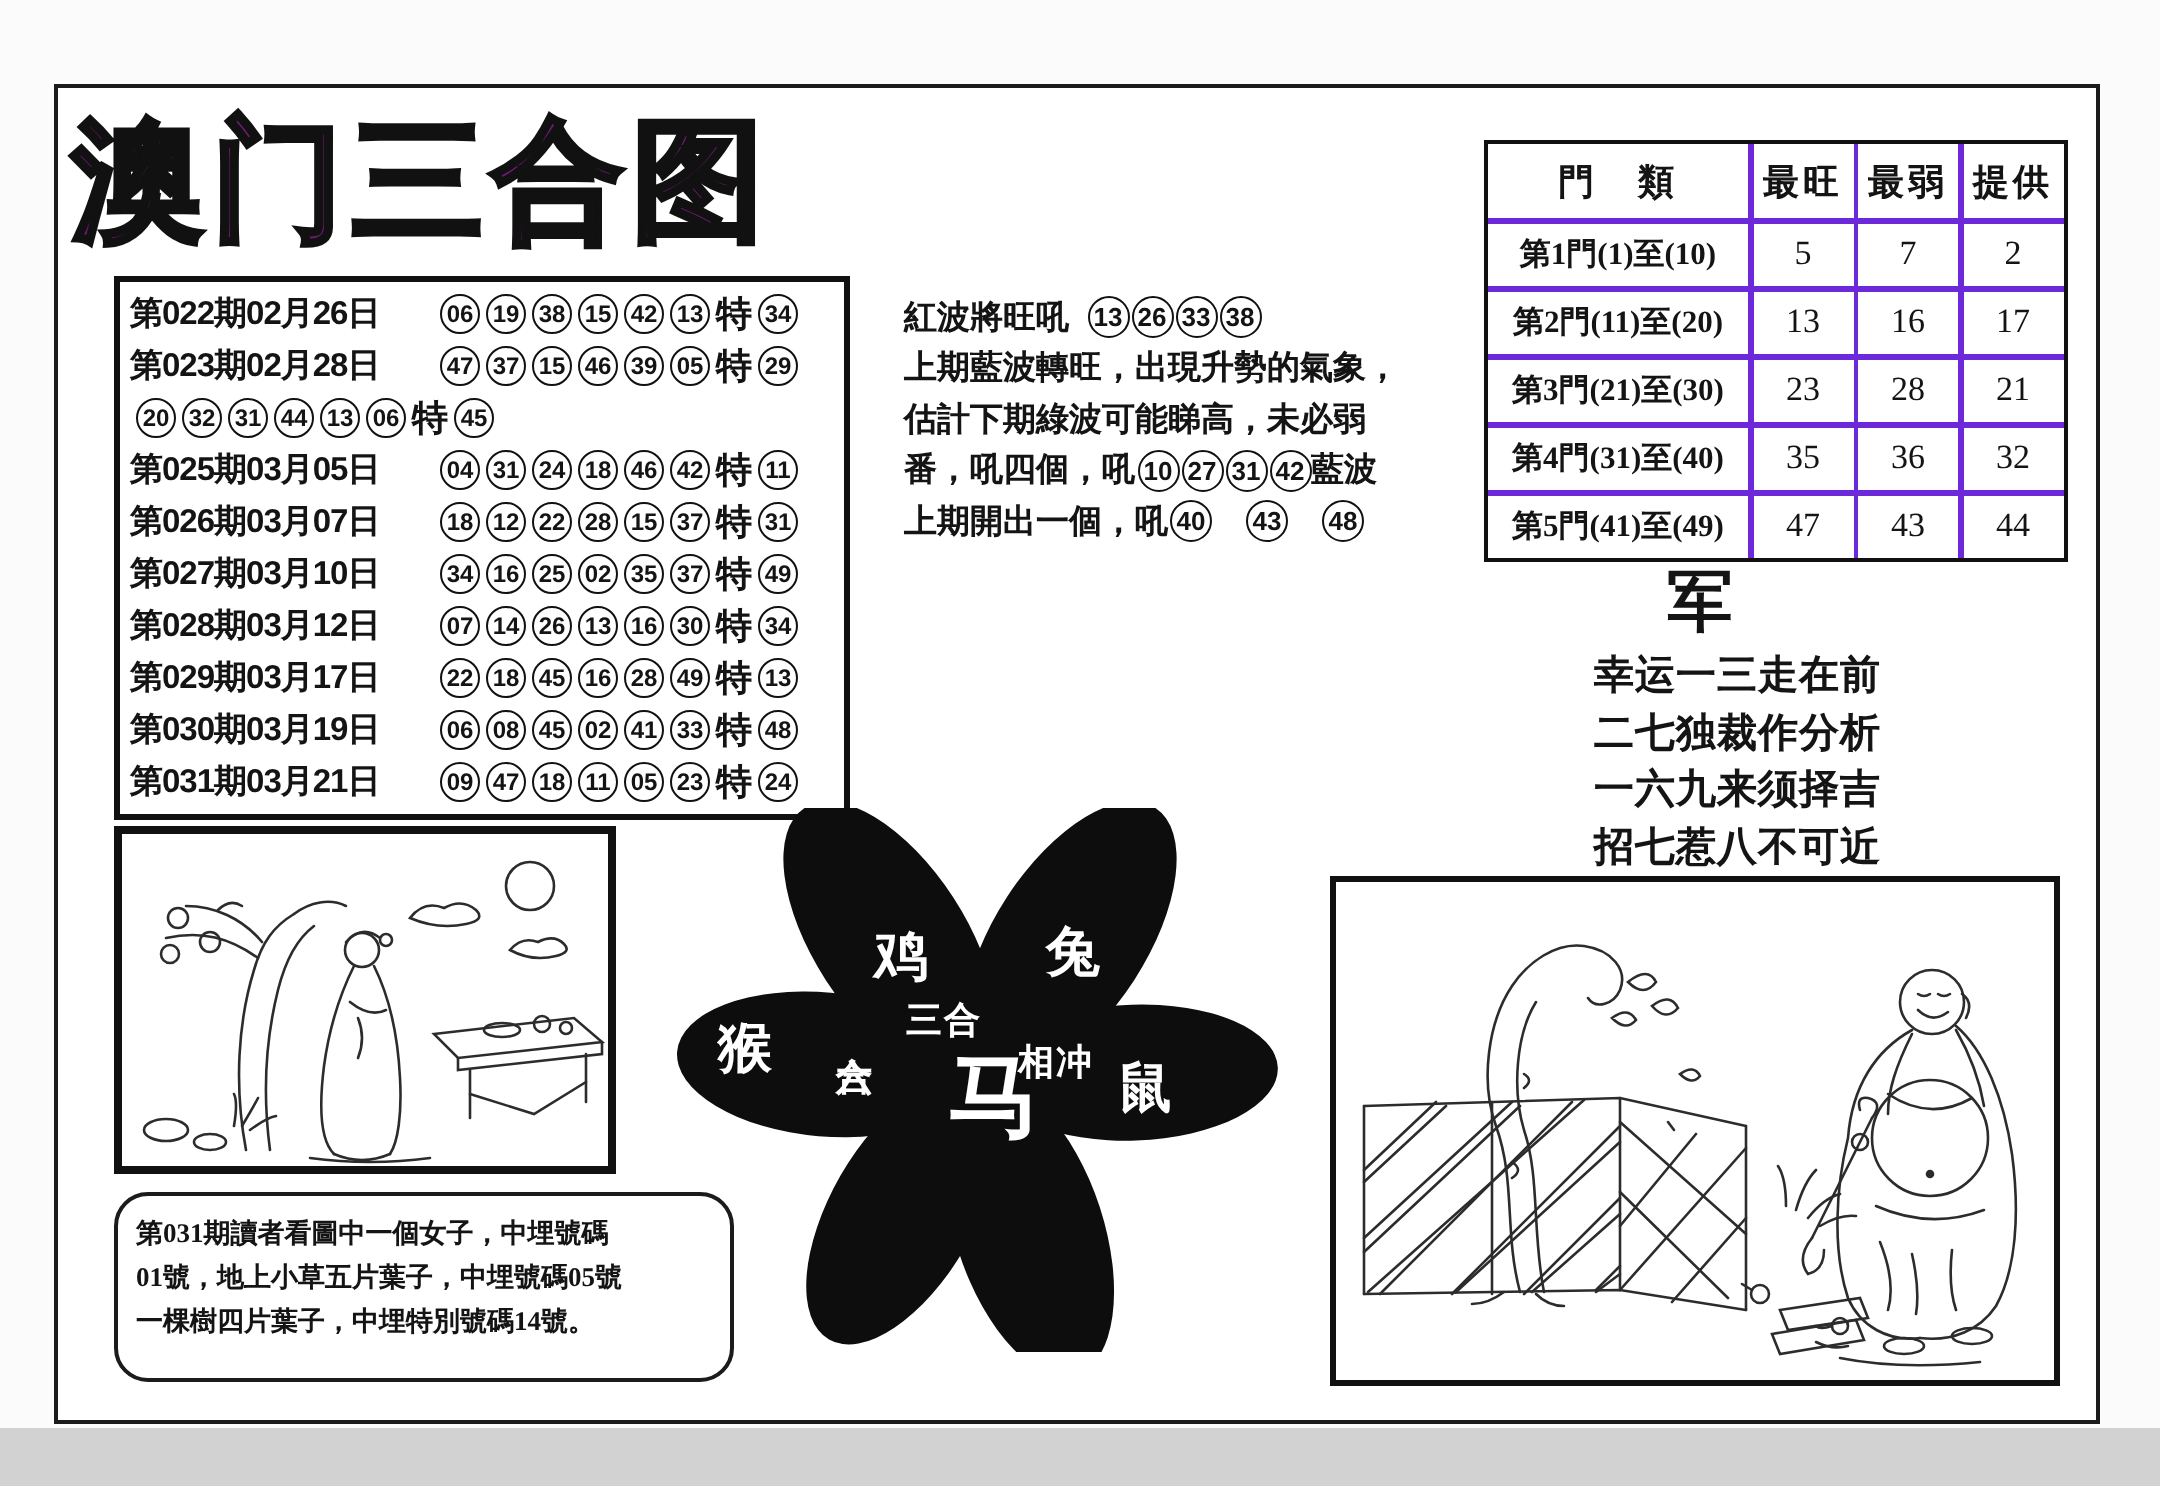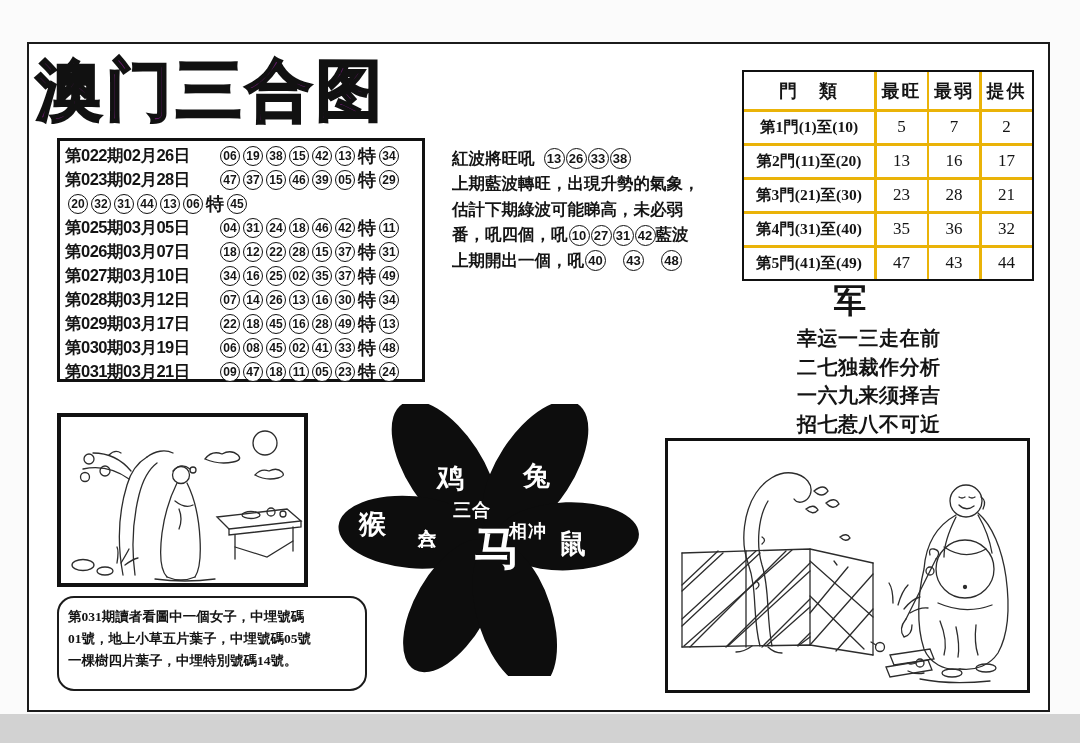--- a/index.html
+++ b/index.html
@@ -18,21 +18,21 @@
     background:#d2d2d2;
   }
   
   .main-title {
     position:absolute; left:36px; top:46px;
     font-size:66px; font-weight:900; letter-spacing:4px;
     -webkit-text-stroke:2.5px #111; color:#701a75; white-space:nowrap;
   }
   
   .results {
-    position:absolute; left:57px; top:138px; width:368px; height:244px;
+    position:absolute; left:57px; top:138px; width:368px; height:272px;
     border:3px solid #111; background:#fff;
     display:flex; flex-direction:column; justify-content:space-around;
     padding:3px 5px;
   }
   .res-row { display:flex; align-items:center; }
   .res-date {
     width:152px; font-size:16.5px; font-weight:bold; white-space:nowrap;
     letter-spacing:-0.5px;
   }
   .circle {
@@ -55,21 +55,21 @@
     font-size:13px; font-weight:bold;
     font-family:"Liberation Sans", sans-serif;
   }
   .an-circle.first { margin-left:9px; }
   .an-circle.gap { margin-left:17px; }
   
   .gate {
     position:absolute; left:742px; top:70px;
     display:grid; grid-template-columns:130px 50px 50px 50px;
     grid-template-rows:37px repeat(5,31.5px);
-    gap:2.5px; background:#eab308; border:2.5px solid #111;
+    gap:2.5px; background:#6d28d9; border:2.5px solid #111;
   }
   .gcell {
     background:#fff; display:flex; align-items:center; justify-content:center;
     font-family:"Liberation Serif", serif; font-size:17px; white-space:nowrap;
   }
   .ghead { font-weight:bold; font-size:18px; letter-spacing:2px; }
   .glabel { font-weight:bold; font-size:15.5px; }
   
   .poem-title {
     position:absolute; left:820px; top:279px; width:60px; text-align:center;

